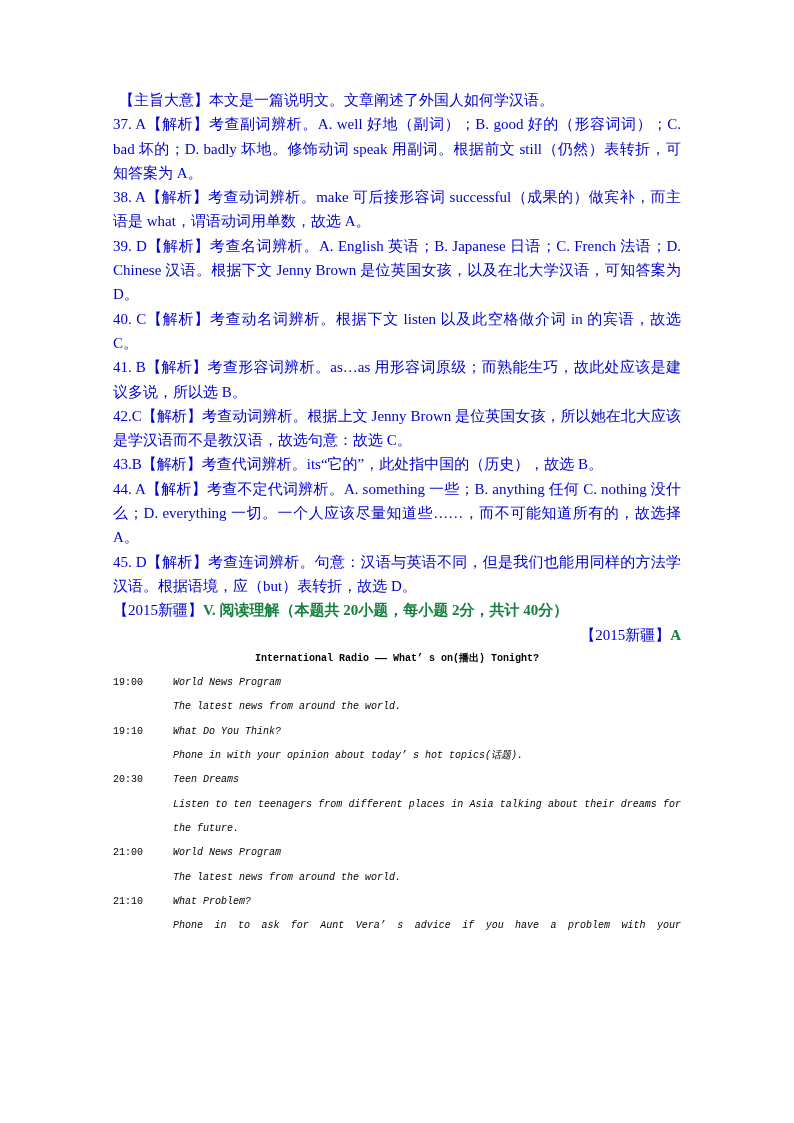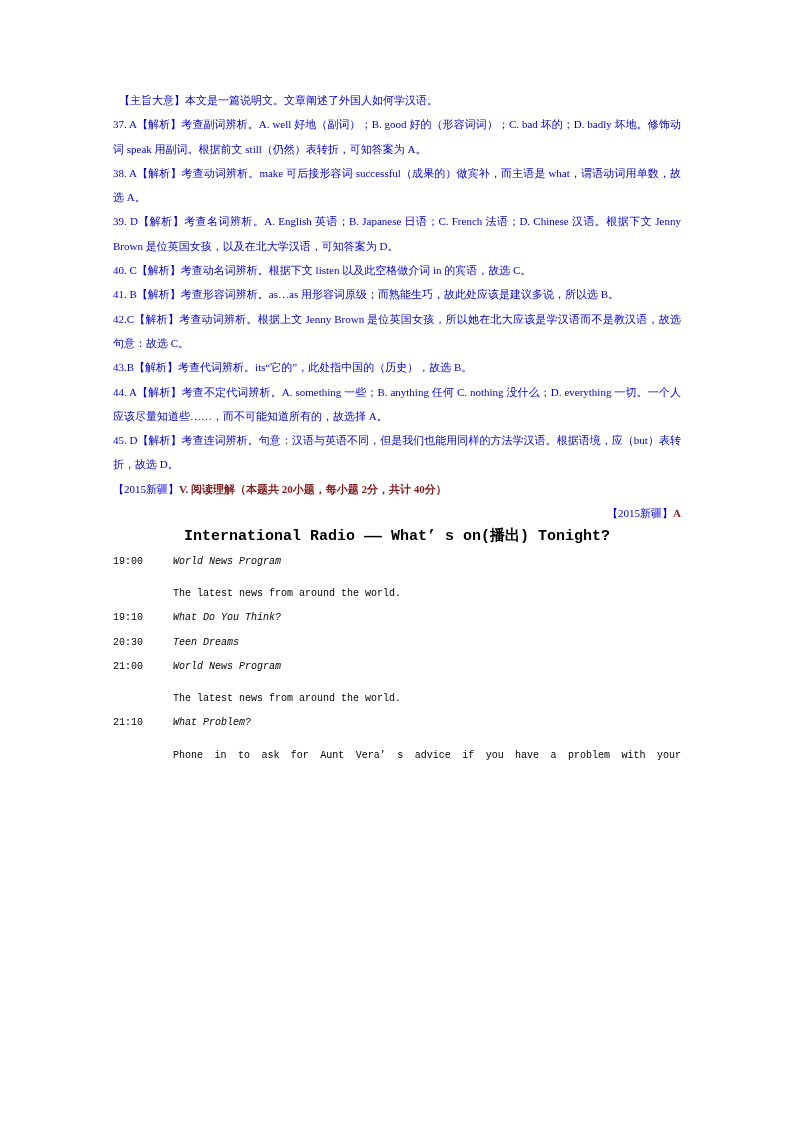--- a/index.html
+++ b/index.html
@@ -16,57 +16,58 @@
   }
   .doc {
     position: absolute;
     left: 113px;
     top: 88px;
     width: 568px;
   }
   .para {
     margin: 0;
     font-family: "Liberation Serif", "DejaVu Serif", serif;
-    font-size: 11px;
+    font-size: 15px;
     line-height: 24.3px;
     color: #0000cc;
     text-align: justify;
   }
   .indent { text-indent: 6px; }
-  .black { color: #7f1d1d; }
+  .black { color: #15803d; }
   .bold { font-weight: bold; }
   .center { text-align: right; }
   .mono {
     font-family: "Liberation Mono", "DejaVu Sans Mono", monospace;
     color: #000000;
     font-size: 10px;
   }
   .radio-title {
     margin: 0;
     line-height: 24.3px;
     text-align: center;
     font-weight: bold;
-    font-size: 15px;
+    font-size: 10px;
   }
   .sched-row {
     display: flex;
     line-height: 24.3px;
   }
   .time-col {
     flex: 0 0 60px;
     line-height: 24.3px;
   }
   .prog {
     font-style: italic;
     line-height: 24.3px;
   }
   .sched-desc {
-    margin: 8px 0 0 60px;
+    margin: 0 0 0 60px;
     line-height: 24.3px;
     text-align: justify;
+    font-style: italic;
   }
   .stretch { text-align-last: justify; }
 </style>
 </head>
 <body>
 
 <div class="page">
   <div class="doc">
 
     <p class="para indent">【主旨大意】本文是一篇说明文。文章阐述了外国人如何学汉语。</p>
@@ -90,26 +91,28 @@
     <div class="sched-row mono">
       <span class="time-col">19:00</span>
       <span class="prog">World News Program</span>
     </div>
     <p class="sched-desc mono">The latest news from around the world.</p>
 
     <div class="sched-row mono">
       <span class="time-col">19:10</span>
       <span class="prog">What Do You Think?</span>
     </div>
+    <p class="sched-desc mono">Phone in with your opinion about today’ s hot topics(话题).</p>
 
 
     <div class="sched-row mono">
       <span class="time-col">20:30</span>
       <span class="prog">Teen Dreams</span>
     </div>
+    <p class="sched-desc mono">Listen to ten teenagers from different places in Asia talking about their dreams for the future.</p>
 
     <div class="sched-row mono">
       <span class="time-col">21:00</span>
       <span class="prog">World News Program</span>
     </div>
     <p class="sched-desc mono">The latest news from around the world.</p>
 
     <div class="sched-row mono">
       <span class="time-col">21:10</span>
       <span class="prog">What Problem?</span>

